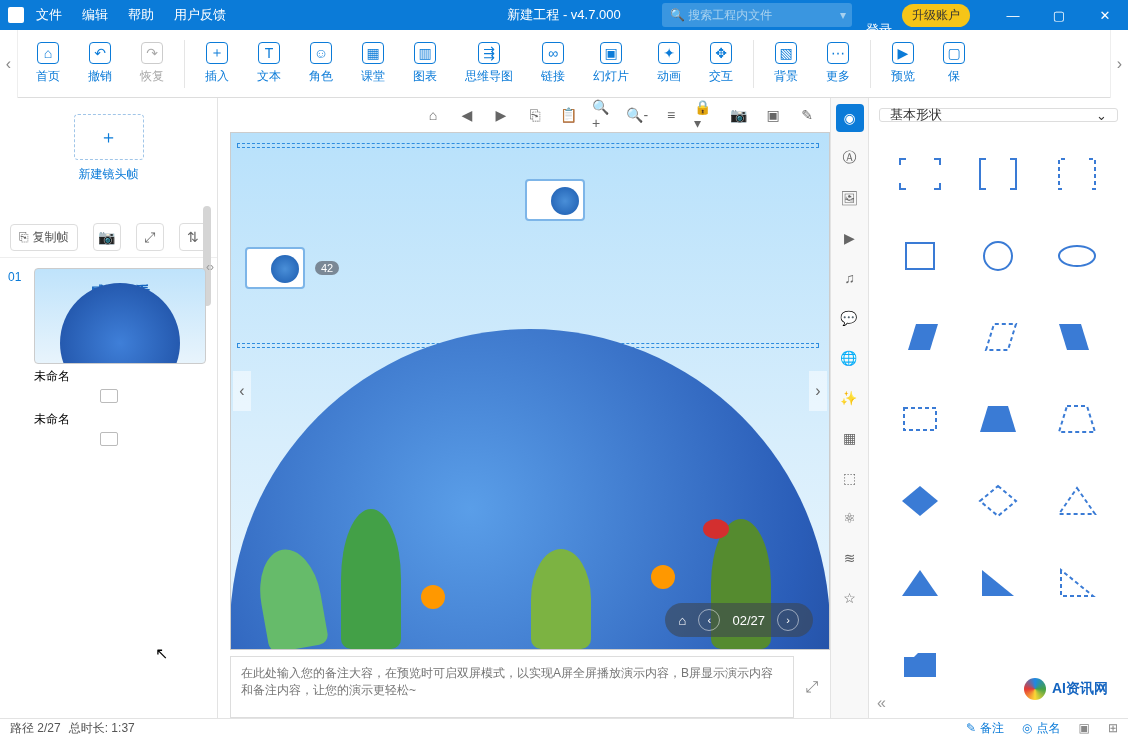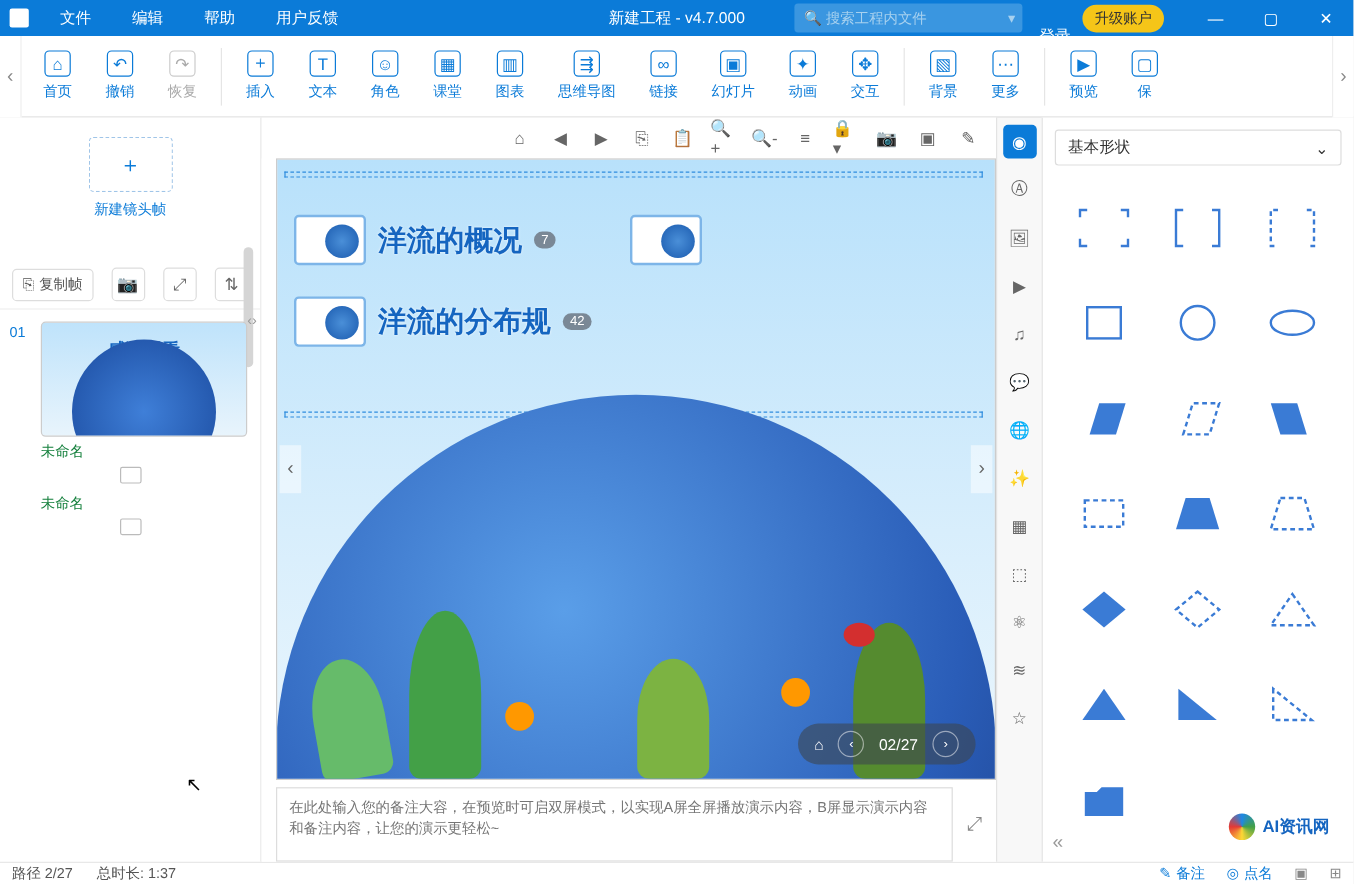--- a/index.html
+++ b/index.html
@@ -1,21 +1,21 @@
 <!DOCTYPE html>
 <html><head>
 <meta charset="utf-8">
 <style>
 * { margin: 0; padding: 0; box-sizing: border-box; font-family: "Microsoft YaHei", sans-serif; }
 body { width: 1128px; height: 737px; background: #f5f5f5; overflow: hidden; position: relative; }
 
 
 .titlebar { height: 30px; background: #0b7bd8; display: flex; align-items: center; color: #fff; font-size: 13px; padding: 0 8px; position: relative; }
 .titlebar .logo { width: 16px; height: 16px; background: #fff; border-radius: 2px; margin-right: 12px; }
-.titlebar .menu-item { margin-right: 20px; cursor: pointer; margin-left: 14px; }
+.titlebar .menu-item { margin-right: 20px; cursor: pointer; }
 .titlebar .title-center { position: absolute; left: 50%; transform: translateX(-50%); }
 .titlebar .right-area { position: absolute; right: 0; display: flex; align-items: center; height: 100%; }
 .titlebar .search-box { background: #3a96e0; width: 190px; height: 24px; border-radius: 3px; margin-right: 14px; display: flex; align-items: center; padding: 0 8px; color: #a7d1ef; font-size: 12px; position: relative; }
 .titlebar .search-box .dd { position: absolute; right: 6px; }
 .titlebar .login { margin-right: 10px; color: #ffffff; margin-top: 30px; }
 .titlebar .upgrade { background: #f5c518; color: #333; padding: 3px 10px; border-radius: 12px; font-size: 12px; margin-right: 20px; }
 .titlebar .win-btn { width: 46px; height: 30px; display: flex; align-items: center; justify-content: center; color: #fff; }
 
 
 .toolbar { height: 68px; background: #fff; display: flex; align-items: center; border-bottom: 1px solid #ddd; position: relative; padding-left: 22px; }
@@ -41,21 +41,21 @@
 .left-scroll-arrows { position: absolute; right: 3px; top: 162px; color: #999; font-size: 12px; }
 .left-toolbar { display: flex; align-items: center; justify-content: space-between; padding: 6px 10px; border-bottom: 1px solid #eee; margin-top: 28px; }
 .copy-btn { display: flex; align-items: center; gap: 4px; font-size: 12px; color: #555; border: 1px solid #ddd; border-radius: 4px; padding: 4px 8px; }
 .left-tool-ico { width: 28px; height: 28px; border: 1px solid #ddd; border-radius: 4px; display: flex; align-items: center; justify-content: center; color: #666; font-size: 14px; }
 .slides { flex: 1; overflow: hidden; padding: 10px 8px; }
 .slide-row { display: flex; gap: 8px; margin-bottom: 4px; }
 .slide-num { color: #0b7bd8; font-size: 12px; width: 18px; padding-top: 2px; }
 .slide-thumb { width: 172px; height: 96px; border: 1px solid #ccc; border-radius: 4px; background: linear-gradient(#bfe3fb,#e8f4fc); position: relative; overflow: hidden; }
 .slide-thumb.selected { border: 2px solid #2e8cde; }
 .slide-thumb .globe { position: absolute; bottom: -40px; left: 50%; transform: translateX(-50%); width: 120px; height: 120px; border-radius: 50%; background: radial-gradient(#3f7fd8, #1a4a9e); }
-.slide-label { font-size: 12px; color: #15803d; margin: 4px 0 4px 26px; }
+.slide-label { font-size: 12px; color: #000000; margin: 4px 0 4px 26px; }
 .slide-sep { display: flex; justify-content: center; margin: 2px 0 8px; }
 .slide-sep .box { width: 18px; height: 14px; border: 1px solid #bbb; border-radius: 2px; }
 .thumb-btns { position: absolute; top: 4px; right: 4px; display: flex; gap: 4px; }
 .thumb-btns .tb { width: 22px; height: 18px; background: rgba(80,100,120,.8); border-radius: 3px; display: flex; align-items: center; justify-content: center; color: #fff; font-size: 10px; }
 
 
 .canvas-area { flex: 1; background: #fff; display: flex; flex-direction: column; position: relative; }
 .canvas-toolbar { height: 34px; display: flex; justify-content: flex-end; align-items: center; gap: 12px; padding: 0 12px; color: #666; }
 .canvas-toolbar .ctb { width: 22px; height: 22px; display: flex; align-items: center; justify-content: center; font-size: 14px; cursor: pointer; }
 .canvas-wrap { flex: 1; position: relative; background: #fff; }
@@ -95,32 +95,32 @@
 .notes-area textarea { flex: 1; border: 1px solid #ddd; padding: 8px 10px; font-size: 12px; color: #aaa; resize: none; font-family: inherit; }
 .notes-expand { width: 36px; display: flex; align-items: center; justify-content: center; color: #888; }
 
 
 .right-strip { width: 38px; background: #f8f8f8; border-left: 1px solid #e3e3e3; display: flex; flex-direction: column; align-items: center; padding-top: 6px; gap: 12px; }
 .right-strip .rs { width: 28px; height: 28px; display: flex; align-items: center; justify-content: center; color: #666; border-radius: 4px; font-size: 14px; }
 .right-strip .rs.active { background: #0b7bd8; color: #fff; }
 
 
 .shapes-panel { width: 260px; background: #fff; border-left: 1px solid #e3e3e3; display: flex; flex-direction: column; position: relative; }
-.shapes-dd { margin: 10px; border: 1px solid #ddd; border-radius: 3px; height: 30px; display: flex; align-items: center; padding: 0 10px; font-size: 13px; color: #333; justify-content: space-between; }
+.shapes-dd { margin: 10px; border: 1px solid #ddd; border-radius: 3px; height: 14px; display: flex; align-items: center; padding: 0 10px; font-size: 13px; color: #333; justify-content: space-between; }
 .shapes-grid { flex: 1; display: grid; grid-template-columns: repeat(3, 1fr); gap: 26px 12px; padding: 20px 18px; overflow: hidden; }
 .shape { display: flex; align-items: center; justify-content: center; height: 44px; }
 .shape svg { width: 44px; height: 34px; }
 .dash { stroke-dasharray: 4 3; }
 .shapes-footer { position: absolute; bottom: 6px; left: 8px; color: #999; }
 .watermark { position: absolute; bottom: 14px; right: 10px; background: rgba(255,255,255,.85); border-radius: 6px; padding: 4px 10px; font-size: 14px; font-weight: bold; color: #1565c0; display: flex; align-items: center; gap: 6px; }
 .watermark .wm-ico { width: 22px; height: 22px; background: conic-gradient(#1e88e5,#43a047,#fdd835,#e53935,#1e88e5); border-radius: 50%; }
 
 
 .statusbar { height: 19px; background: #fff; border-top: 1px solid #e3e3e3; display: flex; align-items: center; font-size: 12px; color: #555; padding: 0 10px; justify-content: space-between; }
-.statusbar .st-left { display: flex; gap: 20px; }
+.statusbar .st-left { display: flex; gap: 8px; }
 .statusbar .st-right { display: flex; gap: 18px; align-items: center; }
 .st-btn { display: flex; align-items: center; gap: 4px; color: #0b7bd8; }
 .st-ico { color: #888; }
 
 .cursor { position: absolute; left: 155px; top: 644px; font-size: 16px; color: #000; z-index: 999; pointer-events: none; }
 </style>
 </head>
 <body>
 
 <div class="titlebar">
@@ -312,37 +312,29 @@
           <span>▣</span>
         </div>
       <div class="ctb">
           <span>✎</span>
         </div>
     </div>
     <div class="canvas-wrap">
       <div class="canvas">
         <div class="sel-box s1"></div>
         <div class="sel-box s2"></div>
-        <div class="topic t1">
-          <div class="mini">
-              <div class="g"></div>
-            </div>
-          <span class="tlabel">洋流的概况</span>
-          <span class="tnum">7</span>
-        </div>
         <div class="topic t2">
           <div class="mini">
               <div class="g"></div>
             </div>
         </div>
         <div class="topic t3">
           <div class="mini">
               <div class="g"></div>
             </div>
-          <span class="tlabel">洋流的分布规</span>
           <span class="tnum">42</span>
         </div>
         <div class="earth"></div>
         <div class="plants">
           <div class="leaf l1"></div>
             <div class="leaf l2"></div>
             <div class="leaf l3"></div>
             <div class="leaf l4"></div>
           <div class="flower f1"></div>
             <div class="flower f2"></div>

